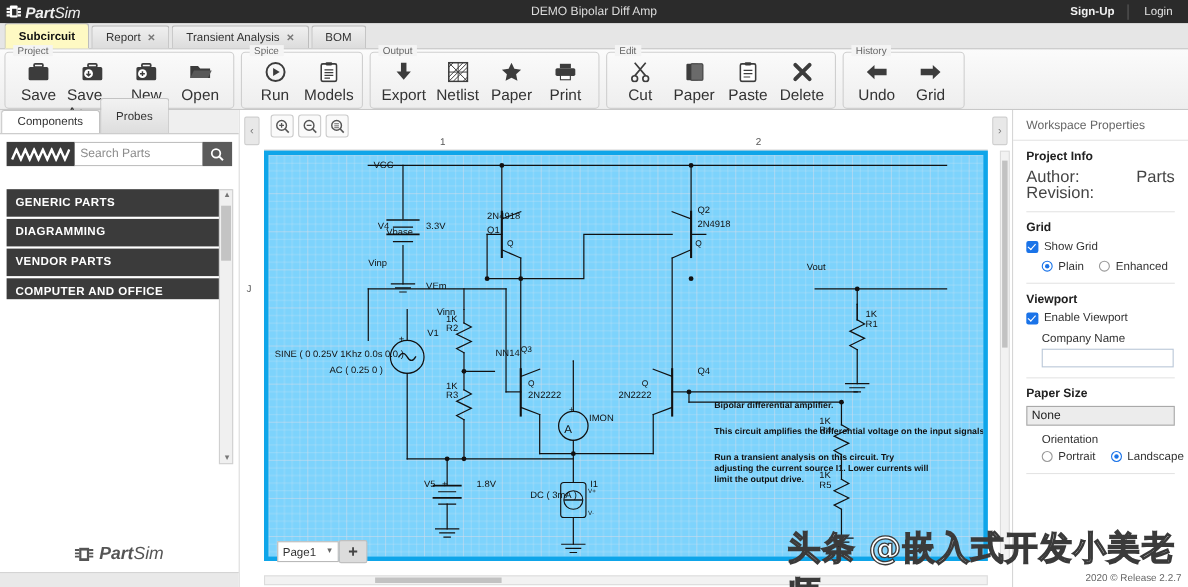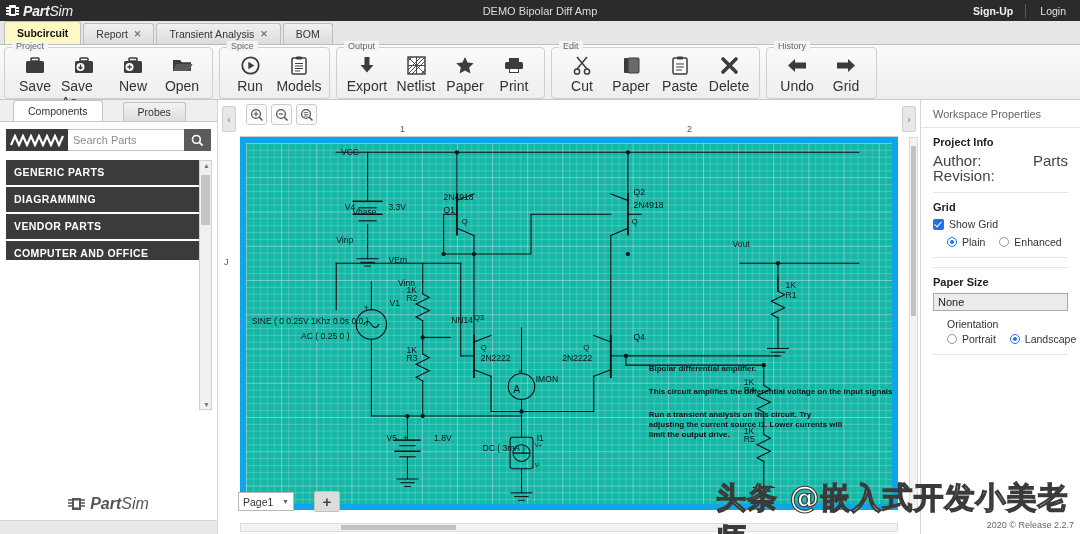--- a/index.html
+++ b/index.html
@@ -64,54 +64,54 @@
   .ritem { width:46px; display:flex; flex-direction:column; align-items:center; gap:2px; cursor:default;}
   .ritem .lbl { font-size:14px; color:#333; }
   .ricon { height:22px; display:flex; align-items:center; justify-content:center;}
   svg { display:block; }
 
   
   #main { position:absolute; top:100px; left:0; right:0; bottom:0; }
 
   
   #leftpanel { position:absolute; left:0; top:0; width:218px; bottom:0; background:#fff; border-right:1px solid #d6d6d6;}
-  #lefttabs { height:22px; display:flex; align-items:flex-end; gap:20px; padding-left:13px; background:#efefef; border-bottom:1px solid #c9c9c9;}
-  .ltab { height:19px; padding:0 14px; font-size:10.5px; display:flex; align-items:center;
+  #lefttabs { height:22px; display:flex; align-items:flex-end; gap:0; padding-left:1px; background:#efefef; border-bottom:1px solid #c9c9c9;}
+  .ltab { height:32px; padding:0 14px; font-size:10.5px; display:flex; align-items:center;
           background:linear-gradient(#f2f2f2,#dedede); border:1px solid #c3c3c3; border-bottom:none; border-radius:3px 3px 0 0;}
   .ltab.active { background:#fff; height:21px;}
   #searchrow { display:flex; align-items:center; height:22px; margin:7px 6px 0 6px;}
   #arrowlogo { width:62px; height:22px; background:#3b3b3b; display:flex; align-items:center; justify-content:center;}
   #searchinput { flex:1; height:22px; border:1px solid #c0c0c0; border-left:none; border-right:none;
                  font-size:11px; color:#8c8c8c; padding-left:5px; display:flex; align-items:center; background:#fff;}
   #searchbtn { width:27px; height:22px; background:#5b5b5b; display:flex; align-items:center; justify-content:center;}
-  #catlist { position:absolute; left:6px; right:6px; top:60px; height:250px; }
+  #catlist { position:absolute; left:6px; right:6px; top:72px; height:250px; }
   .cat { background:#3b3b3b; color:#fff; font-weight:bold; font-size:10.5px;
          padding:6px 8px; margin-bottom:2px; letter-spacing:0.4px; line-height:13px;}
   #catscroll { position:absolute; right:-1px; top:0; width:13px; height:250px; background:#f0f0f0; border:1px solid #d0d0d0;}
   #catscroll .thumb { position:absolute; top:14px; left:1px; width:9px; height:50px; background:#c4c4c4;}
   .arrw { position:absolute; left:3px; font-size:7px; color:#777; }
   #partsim-wm { position:absolute; left:0; right:0; top:395px; display:flex; align-items:center; justify-content:center; gap:5px;}
   #partsim-wm .t { font-size:16px; font-weight:bold; font-style:italic; color:#555;}
   #leftbottombar { position:absolute; left:0; right:0; bottom:0; height:14px; background:#e9e9e9; border-top:1px solid #d4d4d4;}
 
   
   #canvasarea { position:absolute; left:218px; right:160px; top:0; bottom:0; background:#fff;}
   #collapseL { position:absolute; left:4px; top:6px; width:14px; height:26px; background:#e8e8e8; border:1px solid #cfcfcf;
                border-radius:2px; display:flex; align-items:center; justify-content:center; font-size:10px; color:#777;}
   #collapseR { position:absolute; right:4px; top:6px; width:14px; height:26px; background:#e8e8e8; border:1px solid #cfcfcf;
                border-radius:2px; display:flex; align-items:center; justify-content:center; font-size:10px; color:#777;}
   #zoomgrp { position:absolute; left:28px; top:4px; display:flex; gap:4px;}
   .zbtn { width:21px; height:21px; background:#fafafa; border:1px solid #cbcbcb; border-radius:3px;
           display:flex; align-items:center; justify-content:center;}
   #ruler { position:absolute; left:22px; right:22px; top:27px; height:10px; border-bottom:1px solid #c9c9c9;}
   .rulernum { position:absolute; top:-3px; font-size:9px; color:#555; }
-  #sheet { position:absolute; left:22px; right:22px; top:37px; bottom:24px; background:#14b8a6; border:6px solid #0ea5e9; overflow:hidden;text-decoration:underline;}
+  #sheet { position:absolute; left:22px; right:22px; top:37px; bottom:24px; background:#7dd3fc; border:4px solid #0ea5e9; overflow:hidden;text-decoration:underline;}
   #vruler { position:absolute; left:0; top:37px; width:22px; bottom:24px; }
   .vrulernum { position:absolute; left:6px; font-size:9px; color:#555; }
-  #pagebar { position:absolute; left:20px; bottom:22px; display:flex; align-items:center; gap:20px;}
+  #pagebar { position:absolute; left:34px; bottom:22px; display:flex; align-items:center; gap:0;}
   #pagesel { width:56px; height:19px; border:1px solid #b9b9b9; background:#fff; font-size:10.5px;
              display:flex; align-items:center; padding:0 4px; justify-content:space-between;}
   #pageadd { width:26px; height:21px; background:#dcdcdc; border:1px solid #c0c0c0; border-radius:2px;
              display:flex; align-items:center; justify-content:center; font-size:15px; color:#444; font-weight:bold;}
   #hscroll { position:absolute; left:22px; right:22px; bottom:2px; height:9px; background:#f2f2f2; border:1px solid #dcdcdc;}
   #hscroll .thumb { position:absolute; left:100px; top:1px; width:115px; height:5px; background:#c2c2c2;}
   #vscrollCanvas { position:absolute; right:2px; top:37px; bottom:24px; width:9px; background:#f2f2f2; border:1px solid #dcdcdc;}
   #vscrollCanvas .thumb { position:absolute; left:1px; top:8px; width:5px; height:170px; background:#c2c2c2;}
 
   
@@ -696,20 +696,29 @@
             <span>Plain</span>
           </span>
         <span class="rr">
             <span class="radio"></span>
             <span>Enhanced</span>
           </span>
       </div>
     </div>
     <div class="hr"></div>
 
+    <div class="sect">
+      <h4>Viewport</h4>
+      <div class="cbrow">
+        <span class="cb"></span>
+        <span>Enable Viewport</span>
+      </div>
+      <div class="subl">Company Name</div>
+      <div class="txtin"></div>
+    </div>
     <div class="hr"></div>
 
     <div class="sect">
       <h4>Paper Size</h4>
       <div class="selbox">None</div>
       <div class="subl">Orientation</div>
       <div class="radiorow" style="margin-top:2px;">
         <span class="rr">
             <span class="radio"></span>
             <span>Portrait</span>

